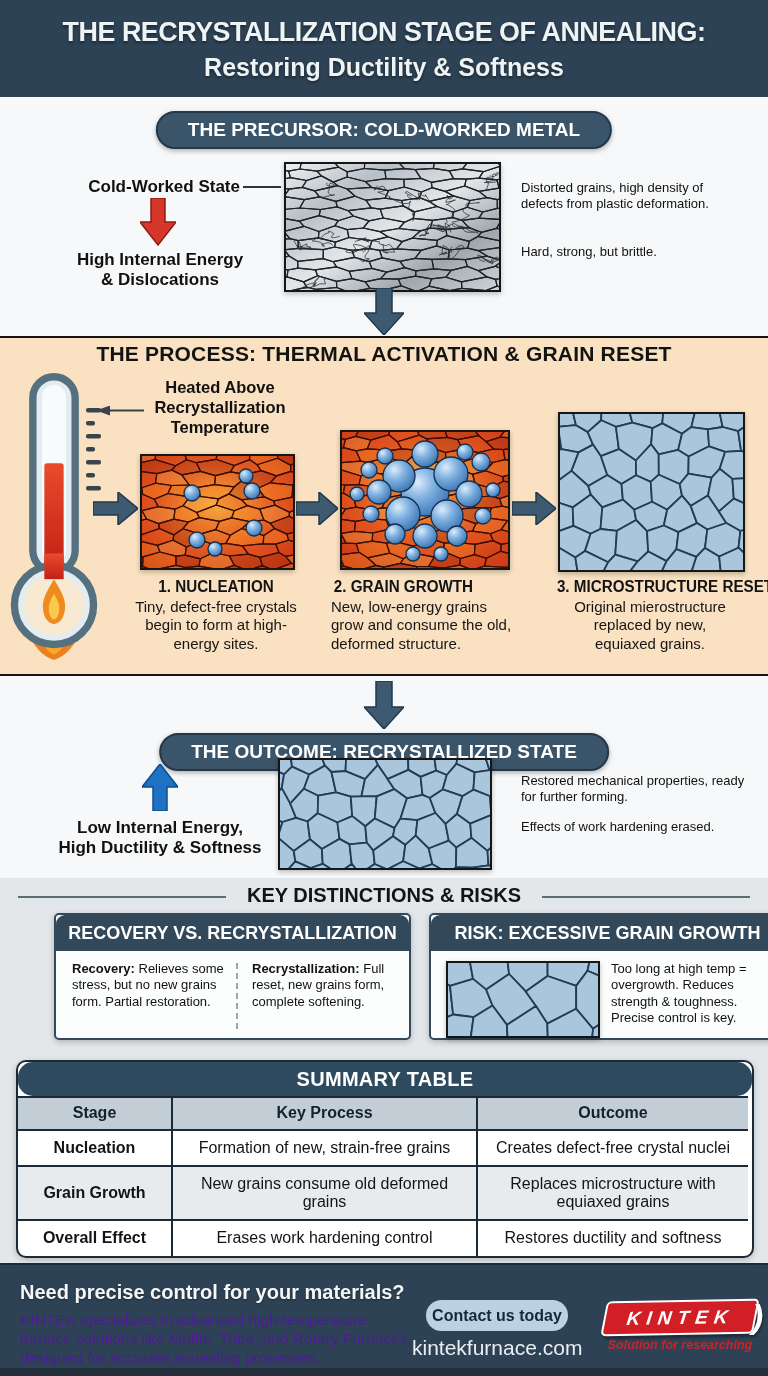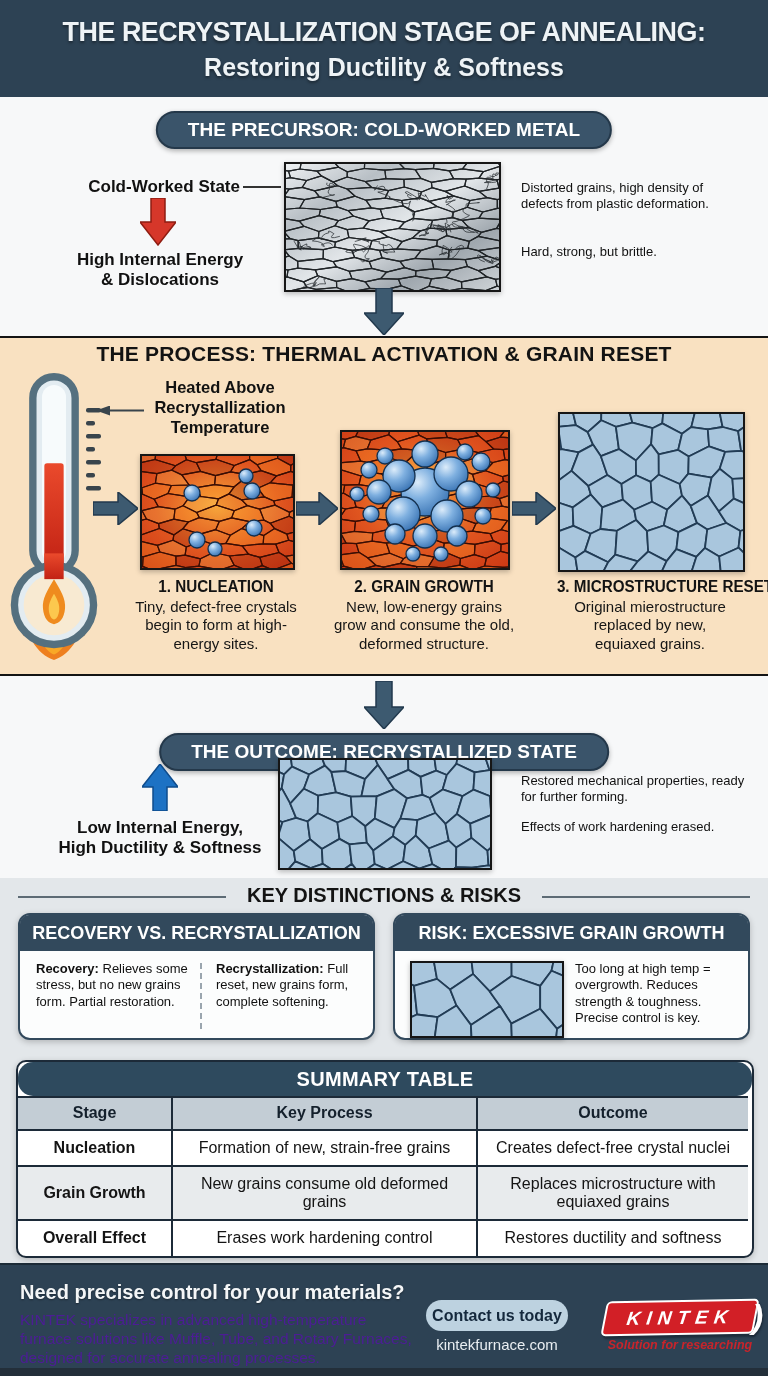--- a/index.html
+++ b/index.html
@@ -33,42 +33,42 @@
 
   .proc-title { top:342px; left:0; width:768px; text-align:center; font-size:21px; font-weight:bold;
                 color:#131313; letter-spacing:.2px; }
   .step-title { font-weight:bold; font-size:16px; color:#131313; white-space:nowrap; transform:scaleX(.95); }
   .step-desc  { font-size:15px; line-height:1.22; color:#161616; margin-top:2px; }
 
   .dist-title { top:884px; left:0; width:768px; text-align:center; font-weight:bold; font-size:20px; color:#131313; }
   .rule { position:absolute; height:2px; background:#5d6b75; top:896px; }
 
   .card { position:absolute; top:913px; width:357px; height:127px; background:#fcfdfd;
-          border:2px solid #32495c; border-radius:12px; box-shadow:0 2px 6px rgba(0,0,0,.22); box-sizing:border-box; }
+          border:2px solid #32495c; border-radius:5px; box-shadow:0 2px 6px rgba(0,0,0,.22); box-sizing:border-box;margin-left:36px; }
   .card-head { height:36px; background:#32495c; border-radius:9px 9px 0 0; color:#fff; font-weight:bold;
                font-size:18px; line-height:36px; text-align:center; white-space:nowrap; }
   .term { font-weight:bold; }
 
   .tbl { position:absolute; left:16px; top:1060px; width:734px; border:2px solid #1c2a38; border-radius:10px;
          overflow:hidden; background:#fff; box-shadow:0 2px 6px rgba(0,0,0,.2); }
   .tbl-title { height:34px; background:#2e4a5e; color:#fff; font-weight:bold; font-size:20px; line-height:34px;
                text-align:center; letter-spacing:.3px;border-radius:15px; }
   .tbl-row { display:grid; grid-template-columns:153px 305px 272px; }
   .tbl-cell { border-top:2px solid #1c2a38; border-left:2px solid #1c2a38; display:flex; align-items:center;
               justify-content:center; text-align:center; font-size:16px; line-height:1.15; padding:4px 8px; box-sizing:border-box; }
   .tbl-cell:first-child { border-left:none; }
   .tbl-head .tbl-cell { background:#c3cdd5; font-weight:bold; color:#14202c; height:33px; }
   .row-alt .tbl-cell { background:#e8ebed; }
   .col-stage { font-weight:bold; }
 
   .foot-head { left:20px; top:1281px; width:420px; color:#f4f6f7; font-size:20px; font-weight:bold; text-shadow:0 1px 2px rgba(0,0,0,.4); }
   .foot-body { left:20px; top:1310px; width:400px; color:#4c1d95; font-size:15.5px; line-height:1.23; }
   .cta { left:426px; top:1300px; width:142px; height:31px; background:#bdd2e0; border-radius:16px;
          color:#14283c; font-weight:bold; font-size:16px; line-height:31px; text-align:center; cursor:pointer; }
-  .url { left:412px; top:1336px; width:170px; text-align:center; color:#e9eef2; font-size:15px; }
+  .url { left:412px; top:1336px; width:170px; text-align:center; color:#e9eef2; font-size:21px; }
 
   .logo-box { left:604px; top:1300px; width:152px; height:35px; background:#d21f26; border:2px solid #fff;
               border-radius:5px; transform:skewX(-12deg) rotate(-1deg); box-shadow:2px 3px 2px rgba(10,20,30,.45);
               display:flex; align-items:center; justify-content:center; box-sizing:border-box; }
   .logo-text { color:#fff; font-weight:bold; font-style:italic; font-size:19px; letter-spacing:6px; transform:skewX(4deg); white-space:nowrap; }
   .logo-paren { position:absolute; left:752px; top:1297px; color:#fff; font-size:34px; font-weight:bold;
                 font-style:italic; text-shadow:1px 2px 2px rgba(10,20,30,.5); }
   .logo-tag { left:600px; top:1338px; width:160px; text-align:center; color:#c8242b; font-weight:bold;
               font-style:italic; font-size:12.5px; white-space:nowrap; }
 </style>
@@ -780,21 +780,21 @@
         <polygon points="161.3,163.1 179.6,171.1 175.2,186.9 160.9,197.1 150.7,189.7 148.2,165.6" fill="#a9c6dd" stroke="#223c55" stroke-width="1.8" stroke-linejoin="round"></polygon>
         <polygon points="193.0,165.7 206.7,173.4 205.6,186.8 187.8,197.5 175.2,186.9 179.6,171.1" fill="#a9c6dd" stroke="#223c55" stroke-width="1.8" stroke-linejoin="round"></polygon>
         <polygon points="219.1,156.9 235.4,168.5 232.1,187.8 218.0,195.5 205.6,186.8 206.7,173.4" fill="#a9c6dd" stroke="#223c55" stroke-width="1.8" stroke-linejoin="round"></polygon>
       </svg>
   </div>
 
   <div class="abs" style="left:121px; top:578px; width:190px; text-align:center;">
     <div class="step-title">1. NUCLEATION</div>
     <div class="step-desc" style="width:178px; margin:2px auto 0;">Tiny, defect-free crystals begin to form at high-energy sites.</div>
   </div>
-  <div class="abs" style="left:329px; top:578px; width:190px; text-align:center;">
+  <div class="abs" style="left:329px; top:578px; width:190px; text-align:left;">
     <div class="step-title">2. GRAIN GROWTH</div>
     <div class="step-desc" style="width:186px; margin:2px auto 0;">New, low-energy grains grow and consume the old, deformed structure.</div>
   </div>
   <div class="abs" style="left:552px; top:578px; width:196px; text-align:center;">
     <div class="step-title">3. MICROSTRUCTURE RESET</div>
     <div class="step-desc" style="width:170px; margin:2px auto 0;">Original mierostructure replaced by new, equiaxed grains.</div>
   </div>
 
   <svg class="abs" style="left:364px; top:681px" width="40" height="48">
     <polygon points="12,0 28,0 28,26 40,26 20,48 0,26 12,26" fill="#3d5a70" stroke="#22394d" stroke-width="1.5"></polygon>

